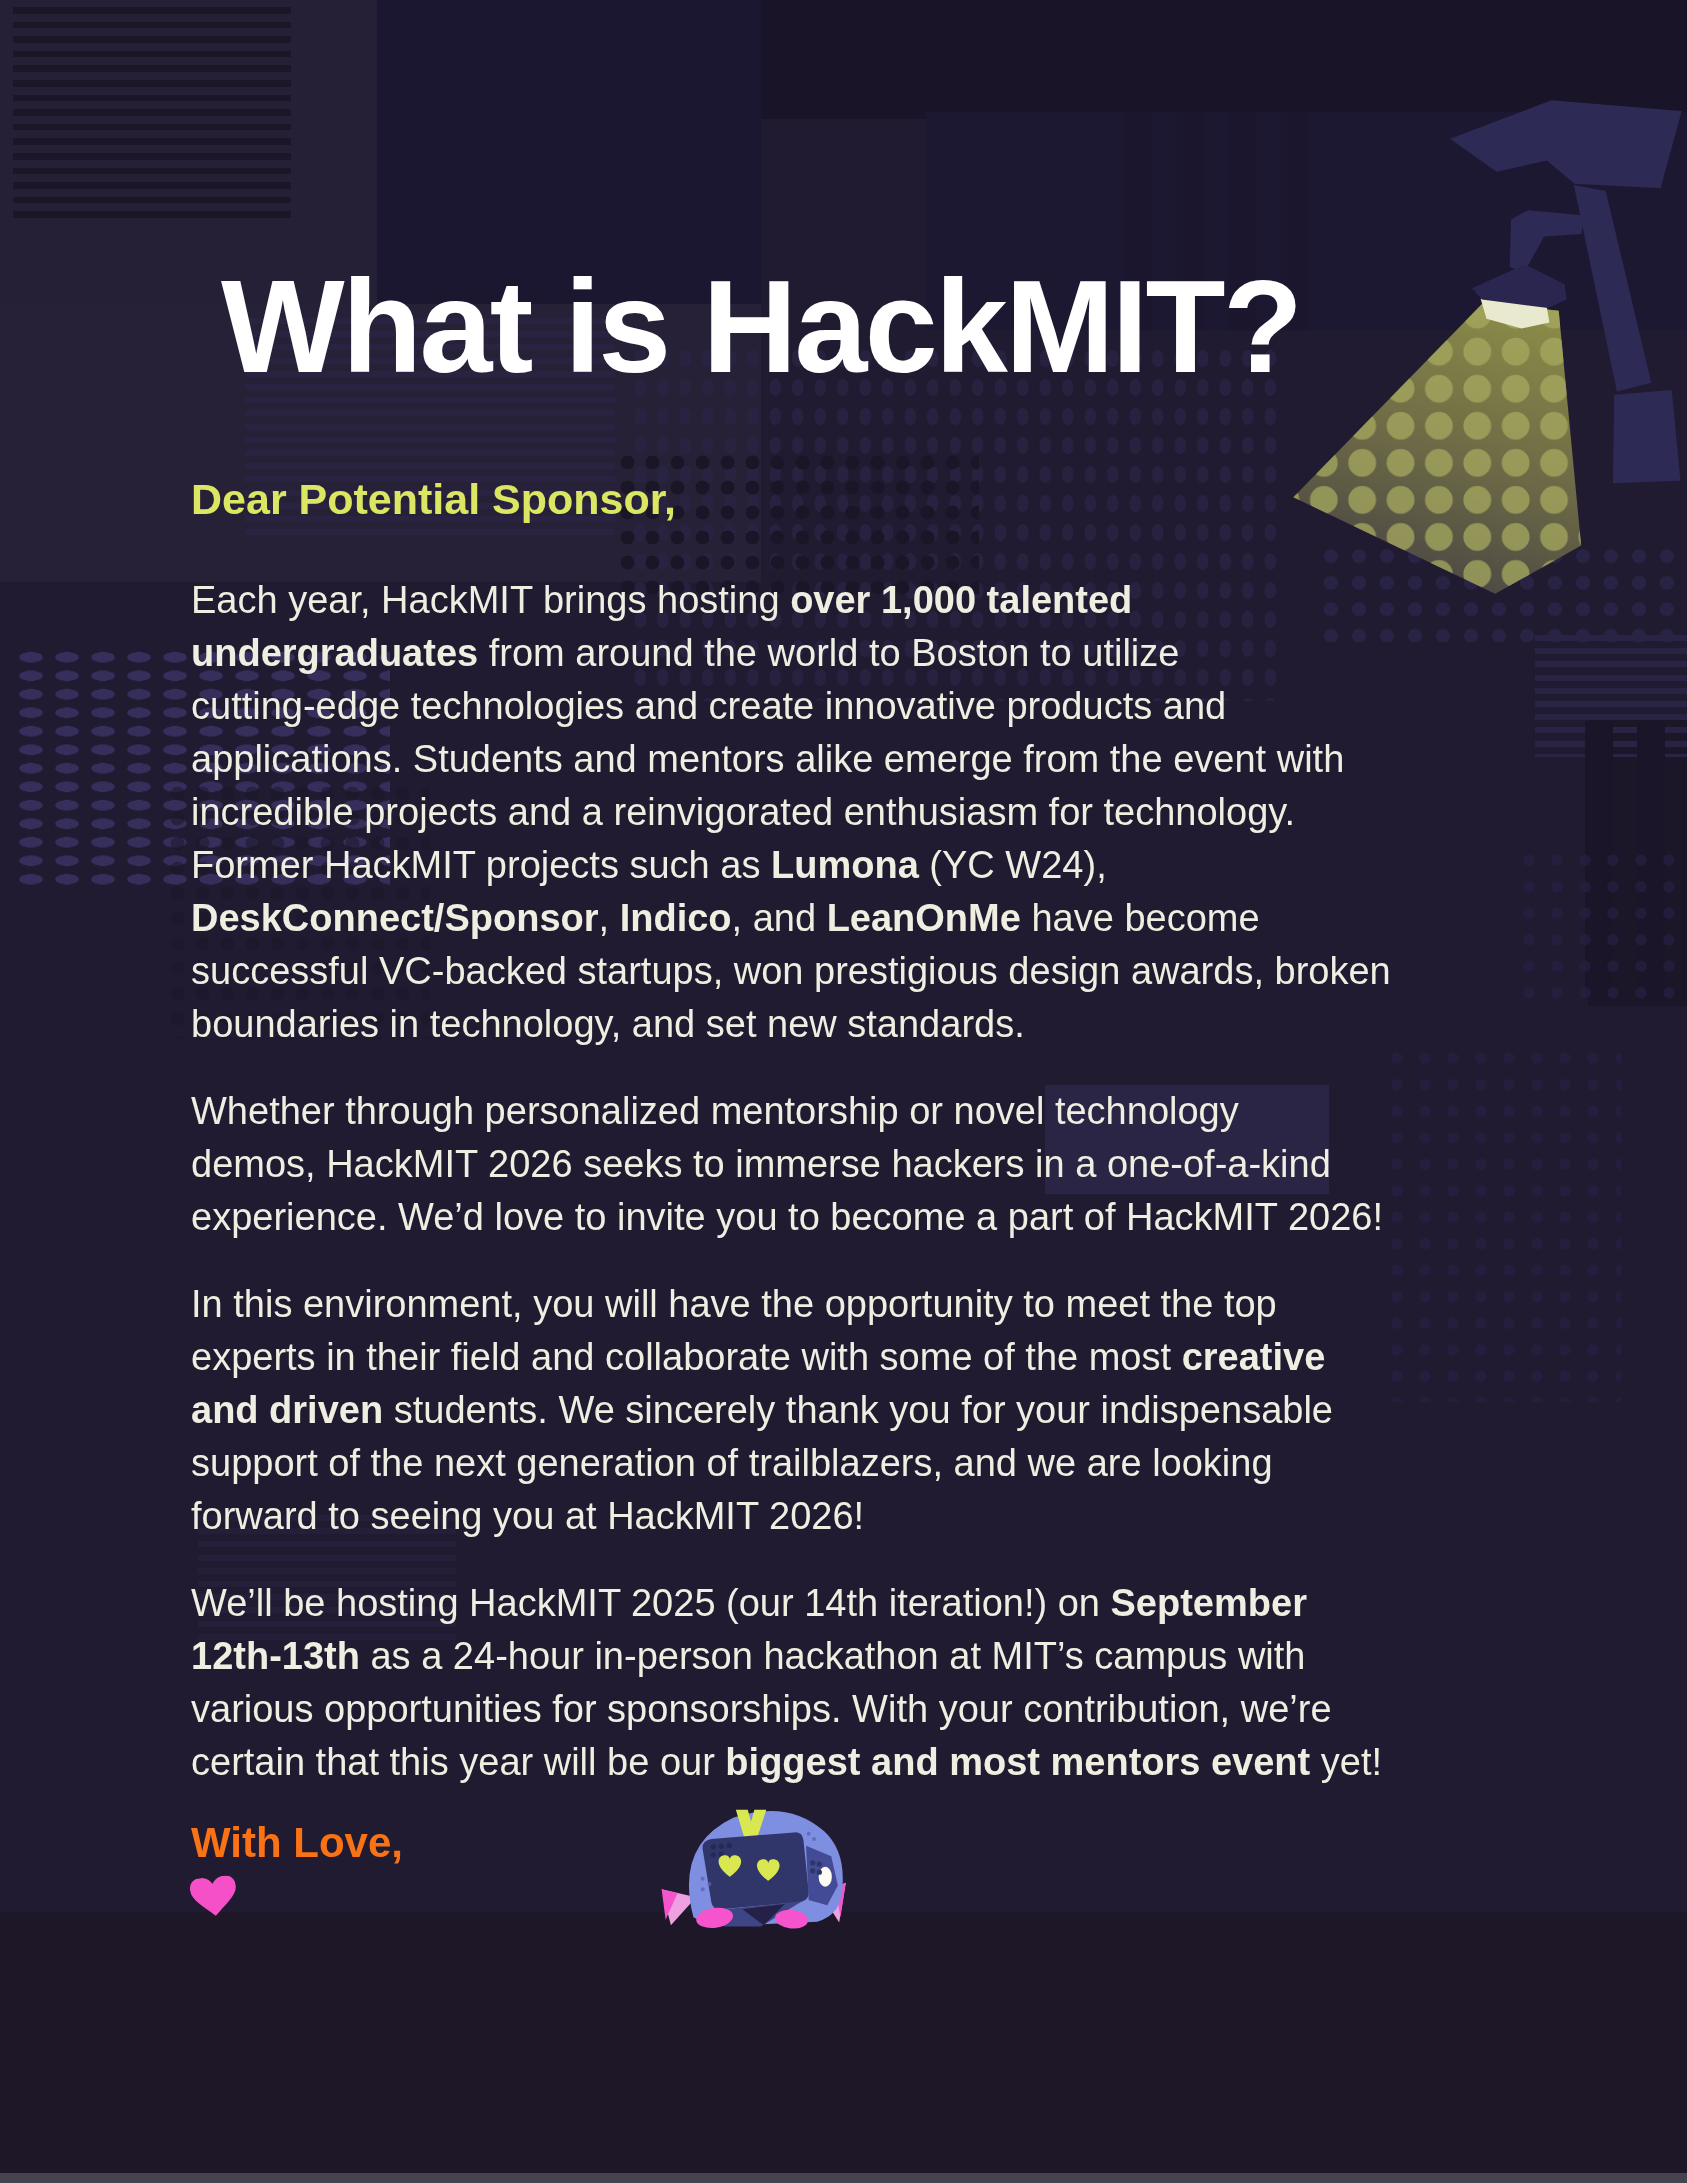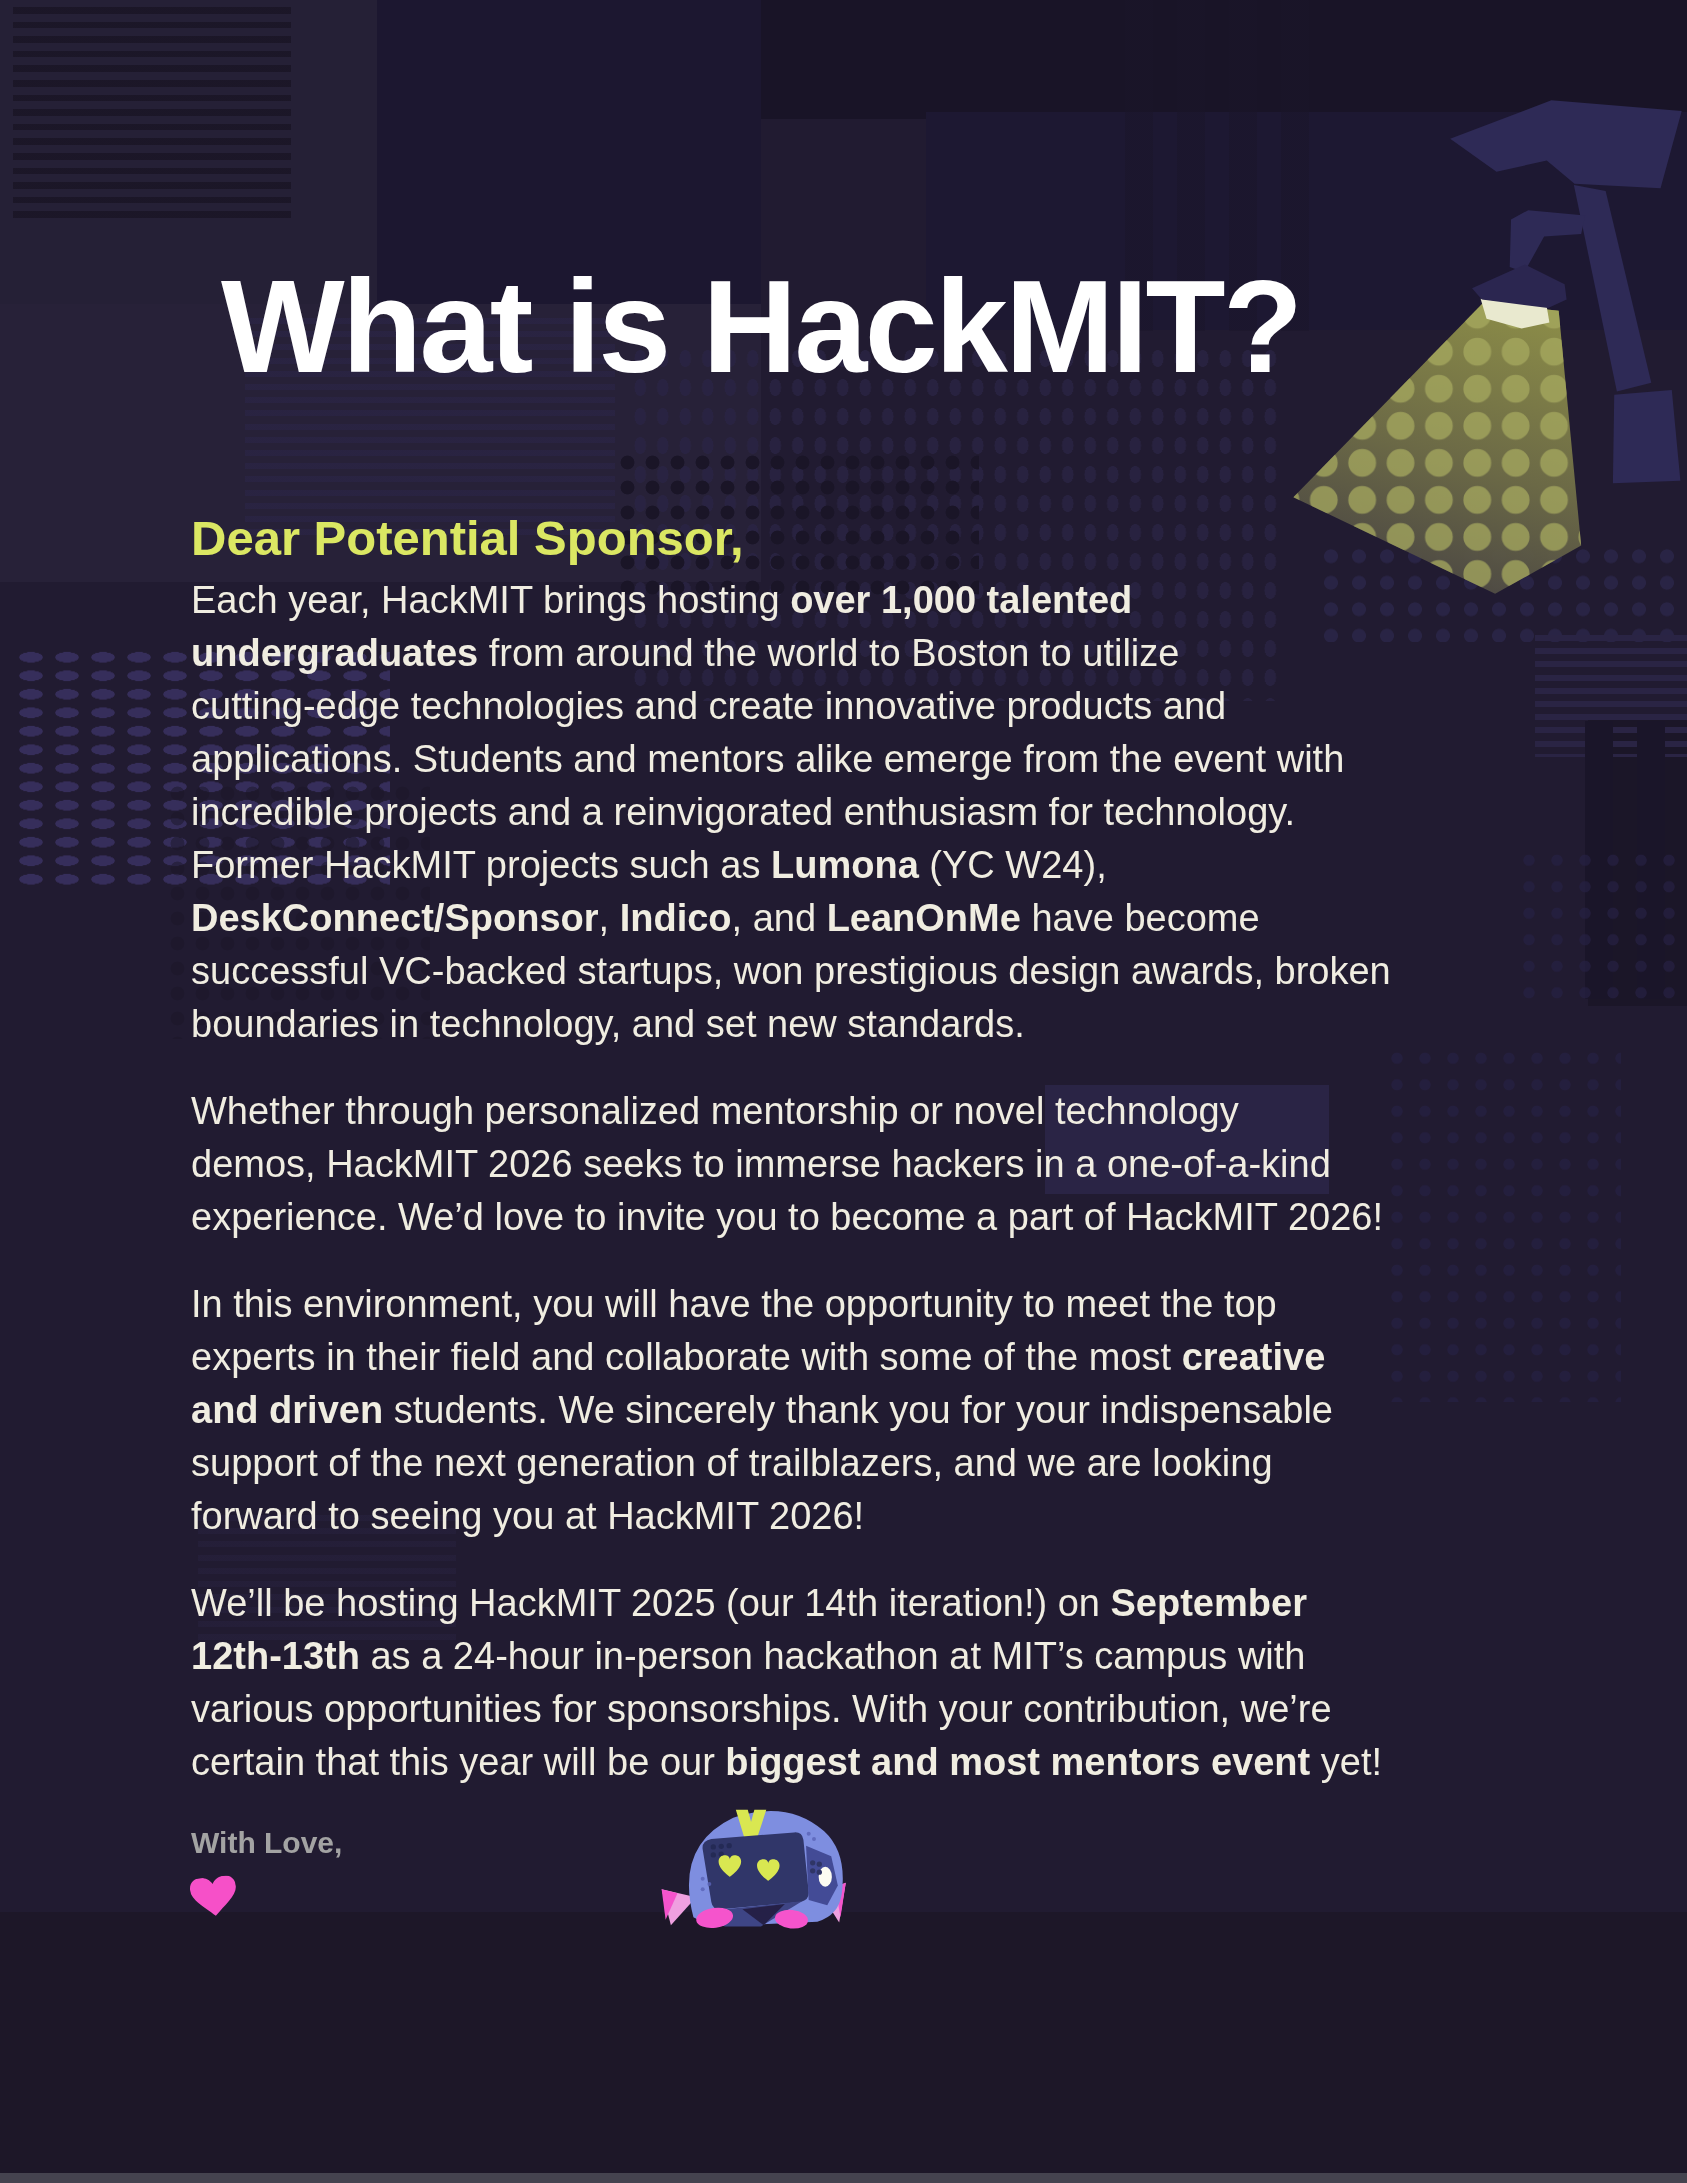--- a/index.html
+++ b/index.html
@@ -23,31 +23,31 @@
   .p-dashes{background-image:radial-gradient(ellipse 12px 5.3px,#3A3162 95%,transparent);background-size:36px 18.5px;}
   .p-edots{background-image:radial-gradient(ellipse 6px 8.6px,#2A2444 95%,transparent);background-size:22.5px 29px;}
   
   .title{
     position:absolute;left:189px;top:173px;
     font-size:131px;line-height:132px;font-weight:700;letter-spacing:-2.6px;
     color:#ffffff;white-space:nowrap;margin-left:32px;
   }
   .salutation{
     position:absolute;left:191px;top:475px;
-    font-size:49px;font-weight:700;color:#DBE763;white-space:nowrap;margin-top:35px;
+    font-size:43px;font-weight:700;color:#DBE763;white-space:nowrap;
   }
   .letter-body{
     position:absolute;left:191px;top:574px;width:1495px;
     font-size:38px;line-height:53px;color:#F0EDE1;
   }
   .letter-body p{margin:0 0 34px 0;white-space:pre-wrap;}
   .letter-body .b{font-weight:700;}
   .signature{
     position:absolute;left:191px;top:1814px;
-    font-size:30px;line-height:58px;font-weight:700;color:#a3a3a3;
+    font-size:42px;line-height:58px;font-weight:700;color:#f97316;
   }
   .sig-row{display:flex;align-items:center;gap:17px;}
   .heart-icon{transform:rotate(-6deg);margin-top:5.3px;}
 </style>
 </head>
 <body>
 
 <div class="tone" style="left:0;top:0;width:377px;height:311px;background:#252036"></div>
 <div class="tone" style="left:377px;top:0;width:384px;height:318px;background:#1C1730"></div>
 <div class="tone" style="left:761px;top:0;width:926px;height:119px;background:#191427"></div>

